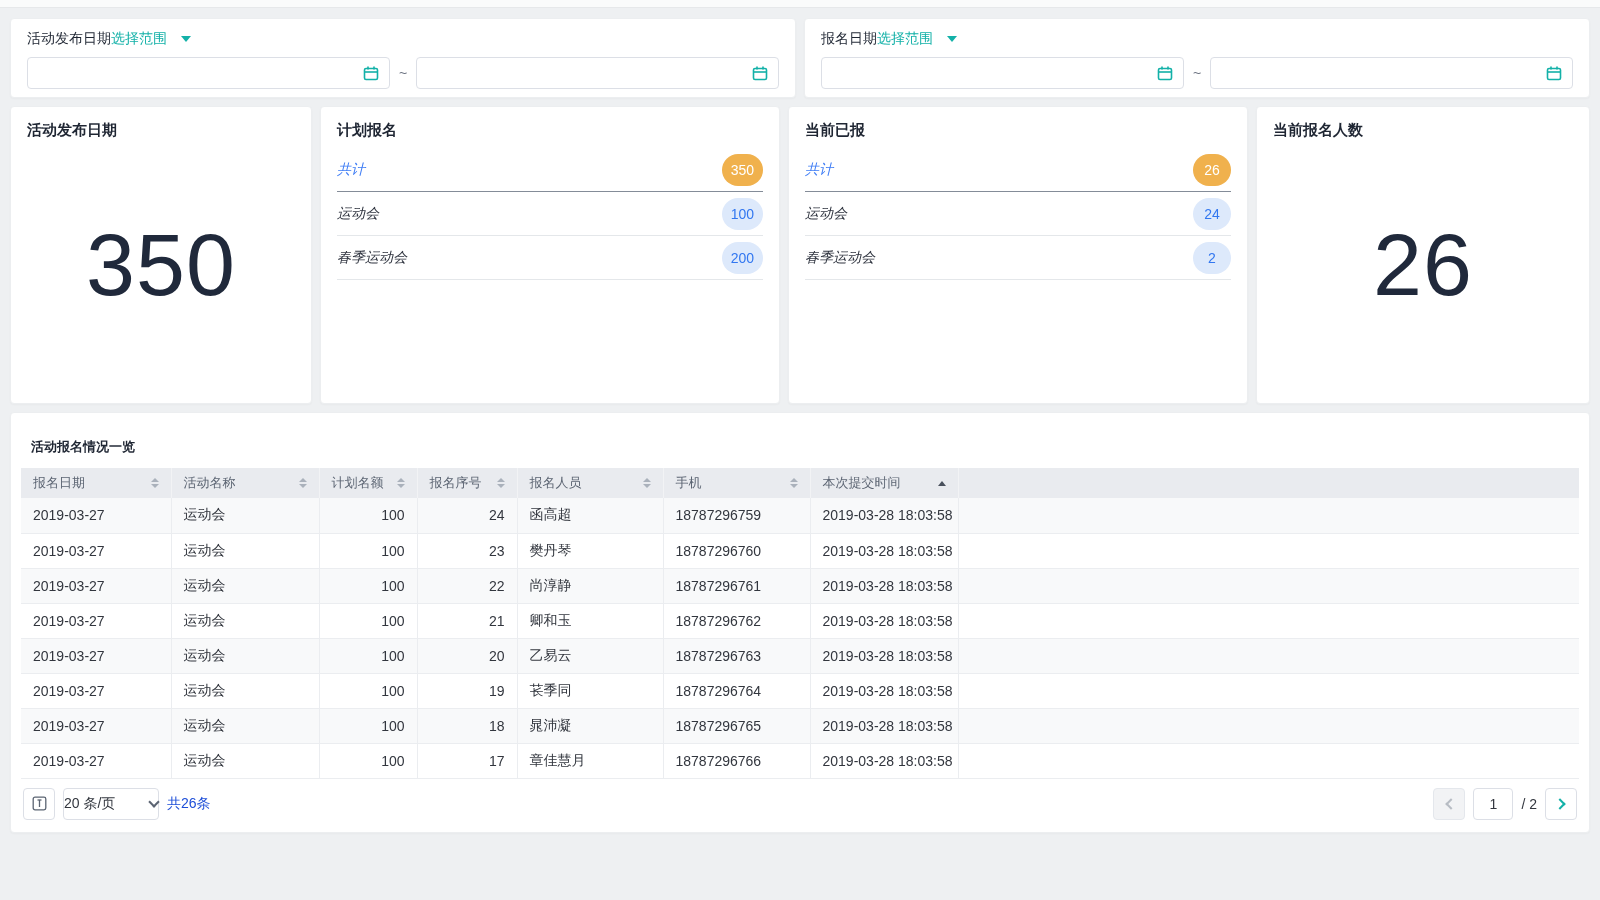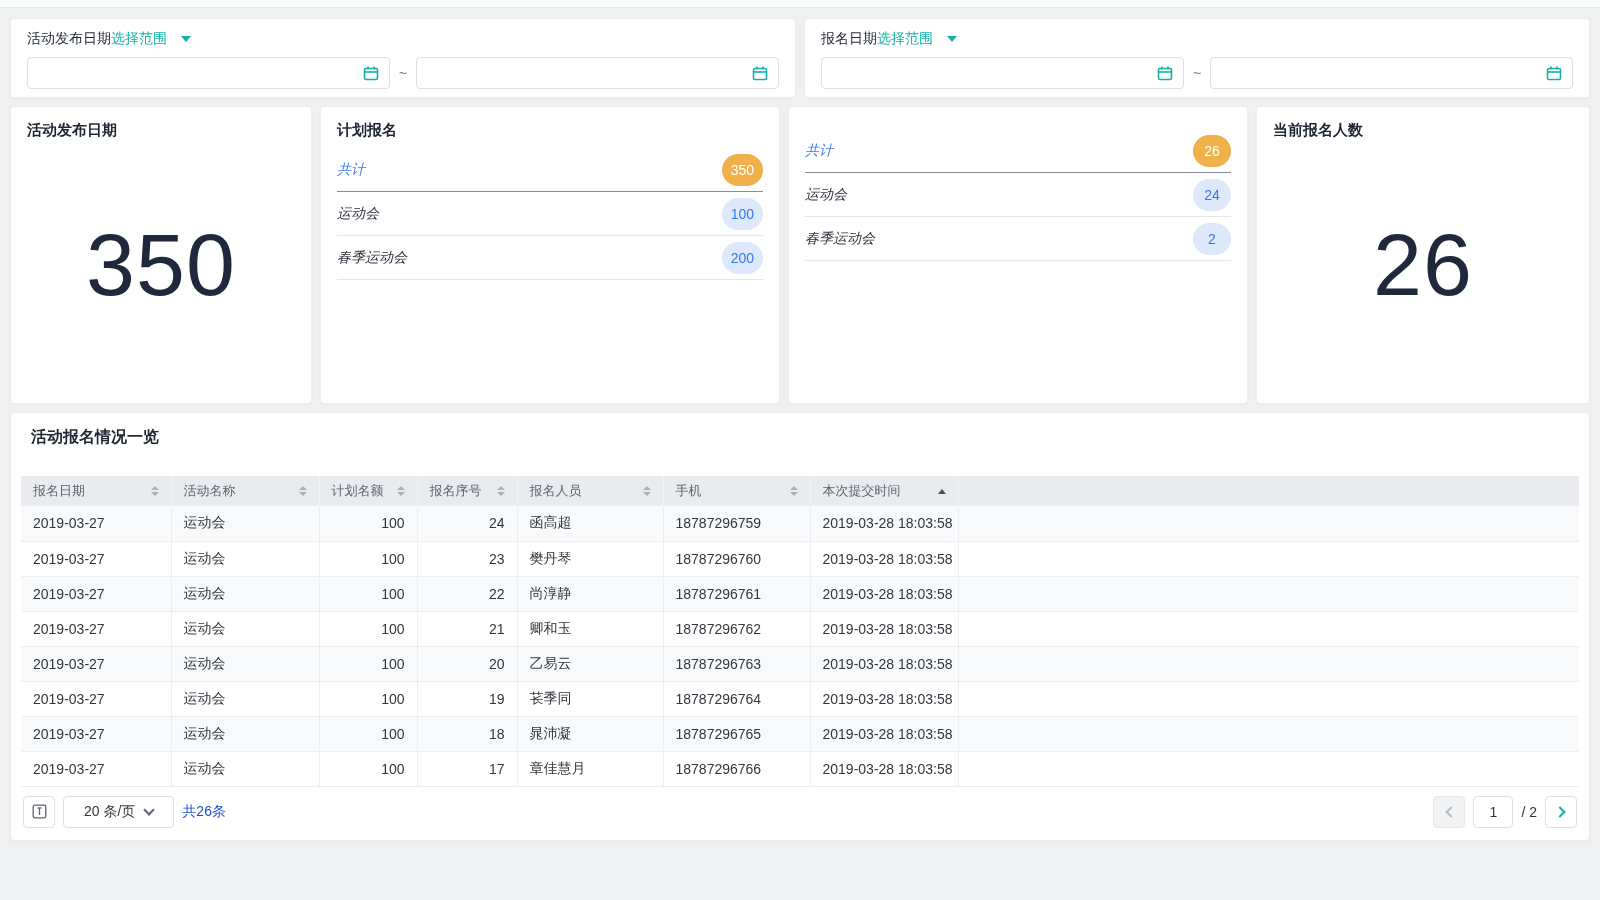--- a/index.html
+++ b/index.html
@@ -49,21 +49,21 @@
   .stat-row.total { border-bottom:1px solid #848c98; }
   .badge {
     min-width:38px; height:32px; padding:0 9px; border-radius:16px;
     display:inline-flex; align-items:center; justify-content:center;
     font-size:14px; background:#dde9fb; color:#3277f0;
   }
   .stat-row.total .badge { background:#f0b14d; color:#fff; }
 
   
   .table-card { padding:12px 10px 10px; }
-  .table-title { font-size:16px; font-weight:bold; color:#1f2633; padding:2px 10px 28px; }
+  .table-title { font-size:13px; font-weight:bold; color:#1f2633; padding:2px 10px 12px;margin-top:11px; }
   table { width:100%; border-collapse:collapse; table-layout:fixed; }
   thead th {
     background:#e9ebef; height:30px; font-size:13px; font-weight:normal; color:#5b6472;
     text-align:left; padding:0 12px; border-right:1px solid #f2f3f5;
   }
   thead th:last-child { border-right:none; }
   .th-inner { display:flex; align-items:center; justify-content:space-between; }
   .sort-dual { display:inline-flex; flex-direction:column; gap:2px; }
   .sort-dual i { display:block; width:0; height:0; border-left:4px solid transparent; border-right:4px solid transparent; }
   .sort-dual .up { border-bottom:4px solid #aab1bb; }
@@ -86,21 +86,21 @@
     display:flex; align-items:center; justify-content:center; cursor:pointer;
   }
   .pg-btn.disabled { background:#f2f3f5; border-color:#e4e7ec; cursor:default; }
   .chev { display:inline-block; width:8px; height:8px; border-right:2px solid #13b1a8; border-bottom:2px solid #13b1a8; }
   .chev.left  { transform:rotate(135deg); border-color:#b7bcc4; margin-left:3px; }
   .chev.right { transform:rotate(-45deg); margin-right:3px; }
   .chev.down  { transform:rotate(45deg); border-color:#5b6472; margin-top:-4px; }
   .page-size-select {
     height:32px; min-width:96px; border:1px solid #dcdfe6; border-radius:4px; background:#fff;
     display:flex; align-items:center; justify-content:space-between; gap:10px;
-    padding:0 20px; font-size:14px; color:#32363e; cursor:pointer;
+    padding:0 0; font-size:14px; color:#32363e; cursor:pointer;
   }
   .pg-total { font-size:14px; color:#1d4ed8; }
   .page-input {
     width:40px; height:32px; border:1px solid #dcdfe6; border-radius:4px;
     text-align:center; font-size:14px; color:#32363e; outline:none;
   }
   .pg-slash { font-size:14px; color:#32363e; }
 </style>
 </head>
 <body>
@@ -207,20 +207,21 @@
           <div class="stat-row">
             <span class="stat-label">春季运动会</span>
             <span class="badge">200</span>
           </div>
 
 
       </div>
     </section>
 
     <section class="card stat-list-card">
+      <div class="card-title">当前已报</div>
       <div class="stat-rows">
 
           <div class="stat-row total">
             <span class="stat-label">共计</span>
             <span class="badge">26</span>
           </div>
 
           <div class="stat-row">
             <span class="stat-label">运动会</span>
             <span class="badge">24</span>

